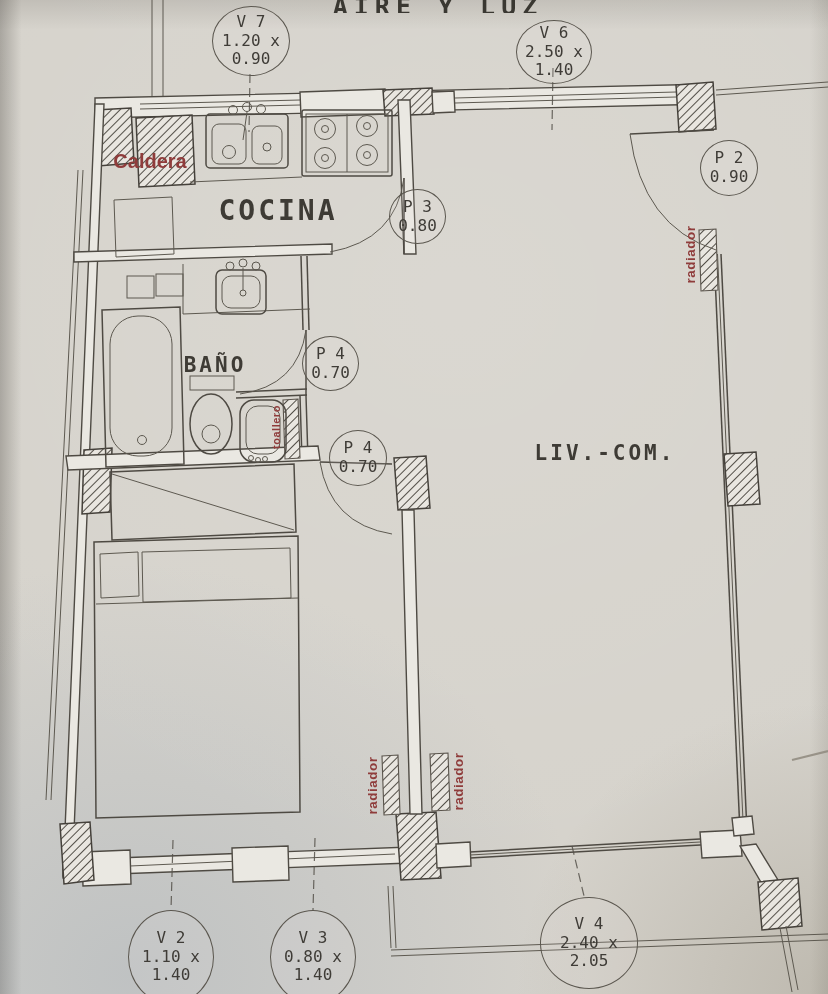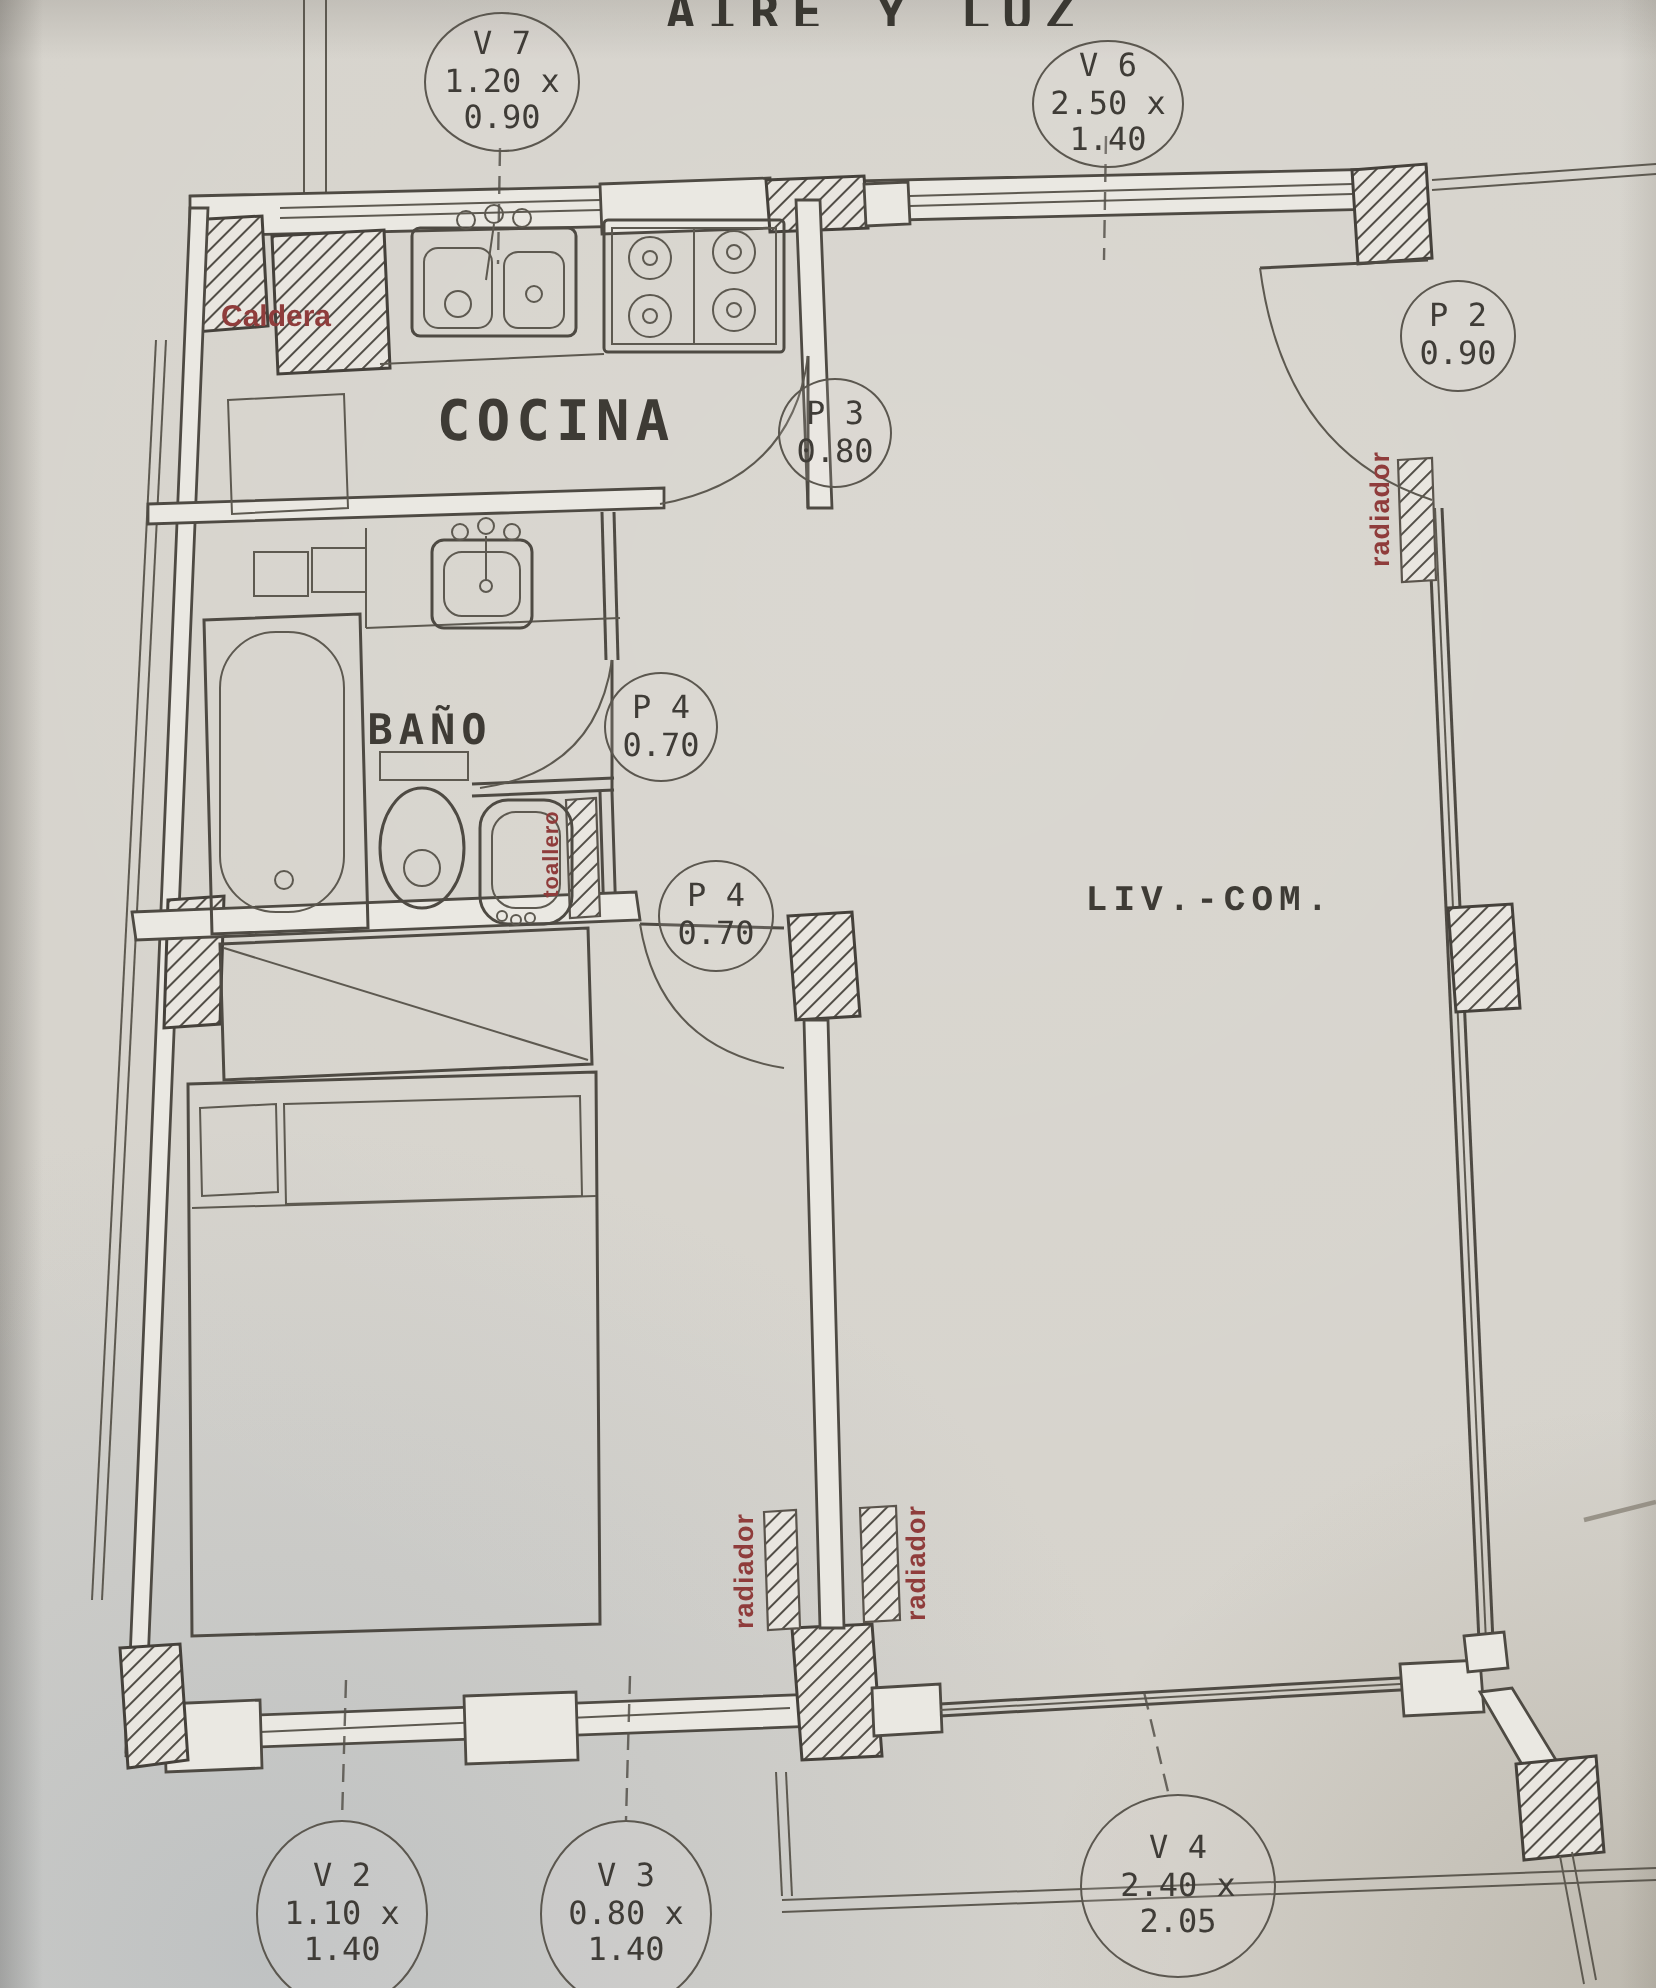--- a/index.html
+++ b/index.html
@@ -226,23 +226,23 @@
 
     <path d="M792,760 L828,751" stroke="#8f897e" stroke-width="2.2" opacity=".85"></path>
   </svg>
 
   <div class="title-clip">
     <span>AIRE Y LUZ</span>
   </div>
 
   <div class="label room" style="left:198px;top:194px;width:160px;font-size:28px;">COCINA</div>
   <div class="label room" style="left:135px;top:341px;width:160px;font-size:21px;margin-top:12px;">BAÑO</div>
-  <div class="label room" style="left:505px;top:441px;width:200px;font-size:18px;font-family:Liberation Mono, monospace;">LIV.-COM.</div>
-
-  <div class="label red" style="left:98px;top:150px;width:80px;font-size:15px;">Caldera</div>
+  <div class="label room" style="left:505px;top:441px;width:200px;font-size:21px;">LIV.-COM.</div>
+
+  <div class="label red" style="left:110px;top:150px;width:80px;font-size:20px;">Caldera</div>
   <div class="vtext red" style="left:650px;top:247px;">radiador</div>
   <div class="vtext red" style="left:332px;top:778px;">radiador</div>
   <div class="vtext red" style="left:418px;top:774px;">radiador</div>
   <div class="vtext red" style="left:236px;top:421px;font-size:11px;">toallero</div>
 
   <div class="tag" style="left:212px;top:6px;width:76px;height:68px;">
     <span>V 7</span>
     <span>1.20 x</span>
     <span>0.90</span>
   </div>

